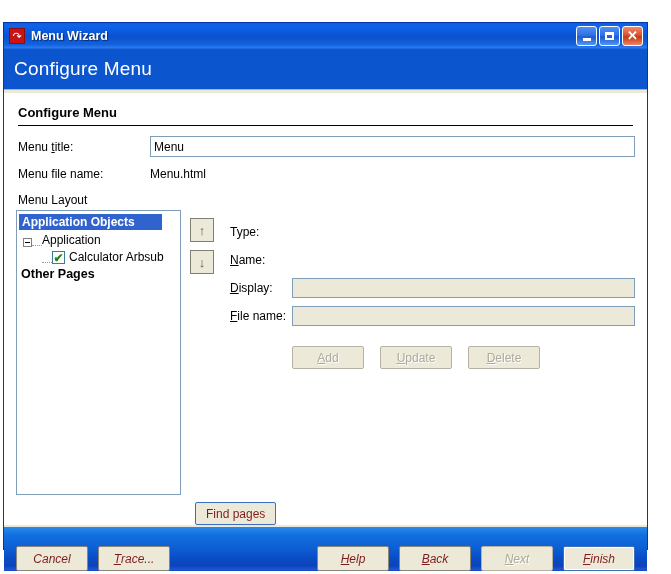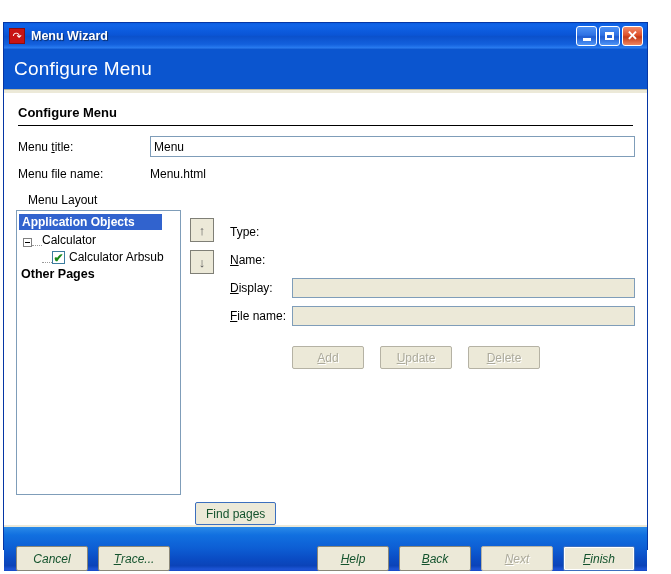--- a/index.html
+++ b/index.html
@@ -174,21 +174,21 @@
     font-family: "Liberation Sans", sans-serif;
     font-size: 12px;
     padding: 0 3px;
     background: #ffffff;
     color: #000000;
     outline: none;
   }
   #menu-file-name-value { font-size: 12px; }
 
   #menu-layout-label {
-    margin: 12px 0 3px 12px;
+    margin: 12px 0 3px 2px;
     font-size: 12px;
   }
 
   
   #lower {
     display: flex;
     align-items: flex-start;
   }
 
   
@@ -326,21 +326,21 @@
   .xp-btn {
     height: 23px;
     min-width: 72px;
     padding: 0 10px;
     background: #ece9d8;
     border: 1px solid #8a8778;
     border-radius: 2px;
     box-sizing: border-box;
     font-family: "Liberation Sans", sans-serif;
     font-size: 12px;
-    color: #14532d;
+    color: #7f1d1d;
     display: inline-flex;
     align-items: center;
     justify-content: center;
     line-height: 1;
   }
   .xp-btn.disabled {
     color: #acaa9b;
     text-shadow: 1px 1px 0 #ffffff;
     border-color: #b5b2a4;
   }
@@ -428,21 +428,21 @@
 
     <div id="lower">
 
       <div id="tree-panel">
         <div class="tree-node">
           <span id="node-app-objects">Application Objects</span>
         </div>
         <div class="tree-node" style="padding-left:5px;">
           <span class="expander"></span>
           <span class="dotline"></span>
-          <span>Calculator</span>
+          <span>Application</span>
         </div>
         <div class="tree-node" style="padding-left:24px;">
           <span class="dotline"></span>
           <span class="checkbox-green">✔</span>
           <span style="padding-left:4px;margin-top:23px;">Calculator Arbsub</span>
         </div>
         <div class="tree-node">
           <span id="node-other-pages">Other Pages</span>
         </div>
       </div>

